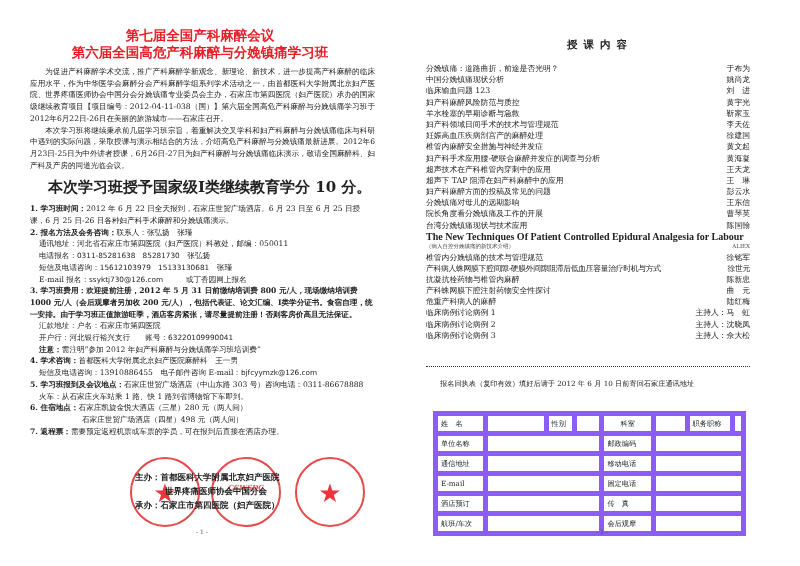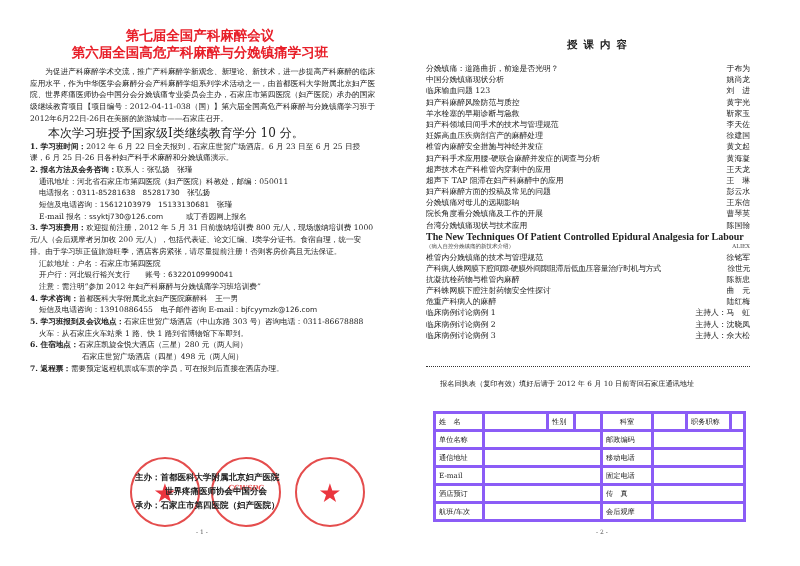--- a/index.html
+++ b/index.html
@@ -8,26 +8,26 @@
   .page { position: absolute; top: 0; height: 566px; background: #fff; }
   .page-left { left: 0; width: 400px; }
   .page-right { left: 400px; width: 400px; }
 
   .title-block { position: absolute; top: 27px; left: 0; width: 400px; text-align: center; }
   .title-line { color: #e8202a; font-weight: bold; font-size: 13.5px; line-height: 17px;
                 font-family: "DejaVu Sans", "Liberation Sans", sans-serif; white-space: nowrap; }
 
   .body-text { position: absolute; left: 30px; width: 345px; font-size: 7.6px; line-height: 11.7px; }
   .para { text-indent: 2em; margin: 0; text-align: justify; }
-  .credit { font-weight: normal; font-size: 12px; line-height: 14px; padding-left: 18px; margin: 1px 0; }
+  .credit { font-weight: bold; font-size: 15px; line-height: 14px; padding-left: 18px; margin: 9px 0; }
   .item { margin: 0; }
   .item .lbl { font-weight: bold; }
   .item-line { padding-left: 9px; margin: 0; }
   .sans { font-family: "DejaVu Sans", "Liberation Sans", sans-serif; font-size: 7.3px; }
-  .bold { font-weight: normal; }
+  .bold { font-weight: bold; }
   .indent2 { padding-left: 52px; }
 
   .seals { position: absolute; top: 457px; left: 110px; width: 270px; height: 80px; }
   .seal { position: absolute; top: 0; width: 70px; height: 70px; border: 2.5px solid #e23a3a;
           border-radius: 50%; box-sizing: border-box; color: #e23a3a; opacity: 0.9; }
   .seal .star { position: absolute; left: 50%; top: 50%; transform: translate(-50%,-45%);
                 font-size: 26px; line-height: 26px; color: #e8202a; }
   .seal .mid { position: absolute; top: 24px; width: 100%; text-align: center; font-size: 7px; font-weight: bold; }
   .hosts { position: absolute; top: 470px; left: 135px; width: 240px; font-size: 8.5px; line-height: 14px; font-weight: bold; color: #222; }
   .hosts div { white-space: nowrap; }
@@ -37,33 +37,34 @@
                    font-size: 10.5px; font-weight: bold; letter-spacing: 6px; }
   .course-list { position: absolute; top: 63px; left: 26px; width: 324px; font-size: 7.8px; }
   .course { display: flex; justify-content: space-between; height: 11.2px; line-height: 11.2px; white-space: nowrap; }
   .course .lecturer { text-align: right; }
   .course.en { font-family: "Liberation Serif", serif; font-size: 10px; font-weight: bold; }
   .course.sub { font-size: 5.5px; color: #444; height: 9.5px; line-height: 9.5px; }
   .course.sub .lecturer { font-size: 5.5px; }
   .dotted { position: absolute; top: 366px; left: 26px; width: 324px; border-top: 1.5px dotted #333; }
   .reg-note { position: absolute; top: 379px; left: 40px; font-size: 7.2px; white-space: nowrap; }
   .reg-table { position: absolute; top: 411px; left: 33px; width: 313px; border-collapse: collapse; font-size: 7.2px; }
-  .reg-table td { border: 3px solid #8b5cf6; height: 15px; padding: 0 3px; white-space: nowrap; }
+  .reg-table td { border: 5px solid #8b5cf6; height: 15px; padding: 0 3px; white-space: nowrap; }
 </style>
 </head>
 <body>
 
 <div class="page page-left">
   <div class="title-block">
     <div class="title-line">第七届全国产科麻醉会议</div>
     <div class="title-line">第六届全国高危产科麻醉与分娩镇痛学习班</div>
   </div>
 
   <div class="body-text" style="top:66px;">
     <p class="para">为促进产科麻醉学术交流，推广产科麻醉学新观念、新理论、新技术，进一步提高产科麻醉的临床应用水平，作为中华医学会麻醉分会产科麻醉学组系列学术活动之一，由首都医科大学附属北京妇产医院、世界疼痛医师协会中国分会分娩镇痛专业委员会主办，石家庄市第四医院（妇产医院）承办的国家级继续教育项目【项目编号：2012-04-11-038（国）】第六届全国高危产科麻醉与分娩镇痛学习班于2012年6月22日-26日在美丽的旅游城市——石家庄召开。</p>
+    <p class="para">本次学习班将继续秉承前几届学习班宗旨，着重解决交叉学科和妇产科麻醉与分娩镇痛临床与科研中遇到的实际问题，采取授课与演示相结合的方法，介绍高危产科麻醉与分娩镇痛最新进展。2012年6月23日-25日为中外讲者授课，6月26日-27日为妇产科麻醉与分娩镇痛临床演示，敬请全国麻醉科、妇产科及产房的同道光临会议。</p>
     <div class="credit">本次学习班授予国家级Ⅰ类继续教育学分 10 分。</div>
 
     <p class="item"><span class="lbl">1. 学习班时间：</span><span>2012 年 6 月 22 日全天报到，石家庄世贸广场酒店。6 月 23 日至 6 月 25 日授课，6 月 25 日-26 日各种妇产科手术麻醉和分娩镇痛演示。</span></p>
 
     <p class="item"><span class="lbl">2. 报名方法及会务咨询：</span><span>联系人：张弘扬　张瑾</span></p>
     <p class="item-line"><span>通讯地址：河北省石家庄市第四医院（妇产医院）科教处，邮编：050011</span></p>
     <p class="item-line"><span>电话报名：</span><span class="sans">0311-85281638　85281730</span>　<span>张弘扬</span></p>
     <p class="item-line"><span>短信及电话咨询：</span><span class="sans">15612103979　15133130681</span>　<span>张瑾</span></p>
     <p class="item-line"><span>E-mail 报名：</span><span class="sans">ssyktj730@126.com</span>　　　<span>或丁香园网上报名</span></p>
 

